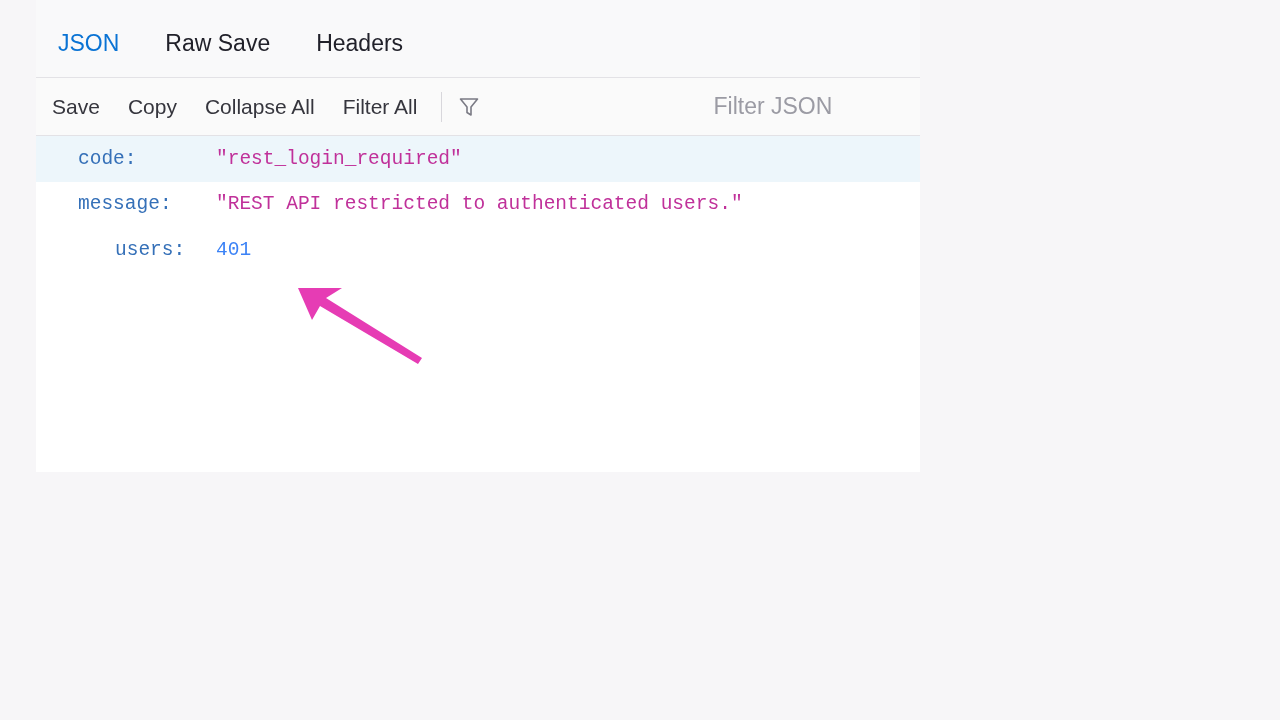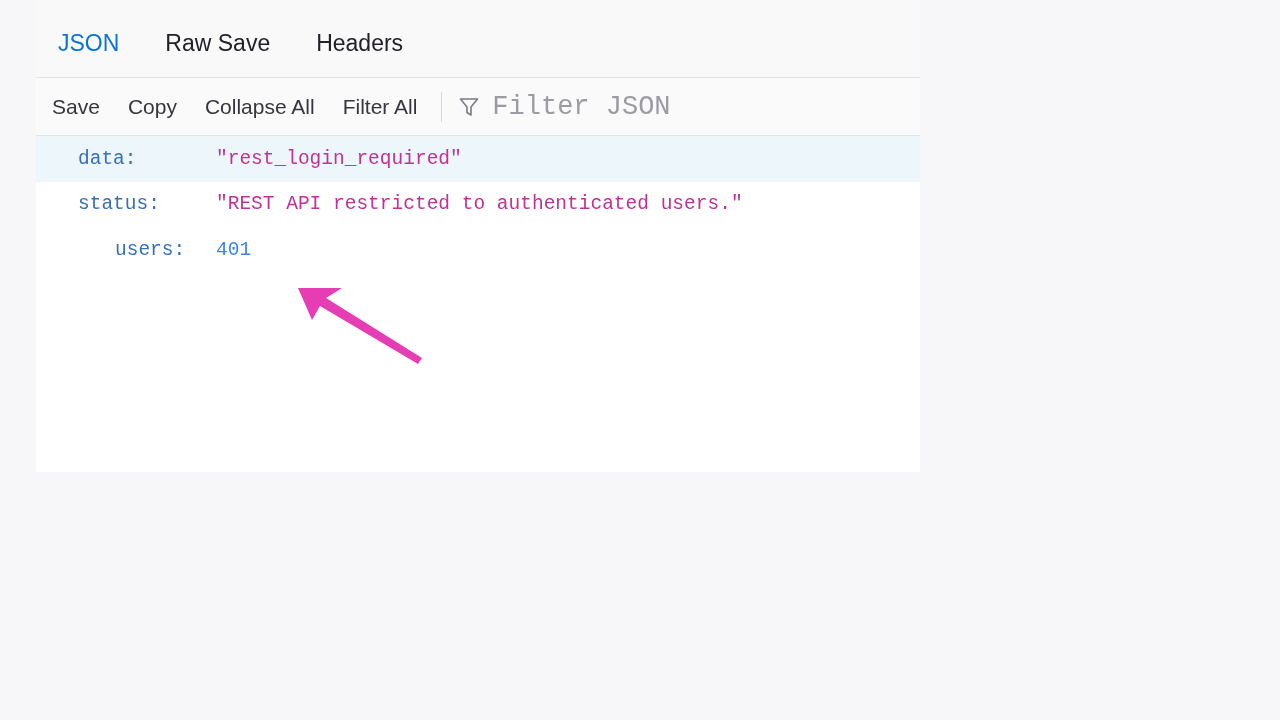--- a/index.html
+++ b/index.html
@@ -99,25 +99,26 @@
   #filter-icon {
     width: 22px;
     height: 22px;
     margin: 0 12px 0 8px;
     flex: none;
   }
   #filter-input {
     border: 0;
     outline: none;
     background: transparent;
-    font-size: 27px;
-    font-family: Liberation Mono, monospace;
+    font-size: 23px;
+    font-family: Liberation Sans, sans-serif;
     color: #35353d;
     width: 340px;
     padding: 0;
+    text-align: right;
   }
   #filter-input::placeholder {
     color: #9b9ba4;
     opacity: 1;
   }
 
   
   #json-viewer {
     position: relative;
     height: calc(472px - 78px - 58px);
@@ -190,26 +191,26 @@
           <path d="M2.5 3 H19.5 L13 11 V19 L9 16.5 V11 Z" fill="none" stroke="#7a7a84" stroke-width="1.6" stroke-linejoin="round" stroke-linecap="round"></path>
         </svg>
       </span>
       <input id="filter-input" type="text" placeholder="Filter JSON" style="">
     </div>
   </div>
 
   <div id="json-viewer">
 
     <div class="json-row highlight">
-      <span class="json-key">data:</span>
+      <span class="json-key">code:</span>
       <span class="json-value-string">"rest_login_required"</span>
     </div>
 
     <div class="json-row">
-      <span class="json-key">status:</span>
+      <span class="json-key">message:</span>
       <span class="json-value-string">"REST API restricted to authenticated users."</span>
     </div>
 
 
     <div class="json-row">
       <span class="json-key indented">users:</span>
       <span class="json-value-number">401</span>
     </div>
 
   </div>

